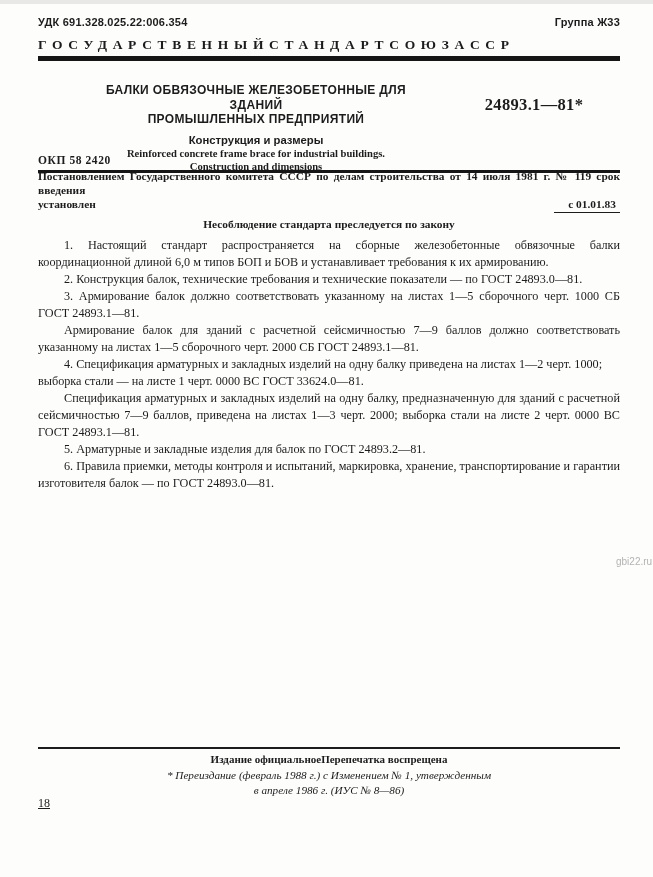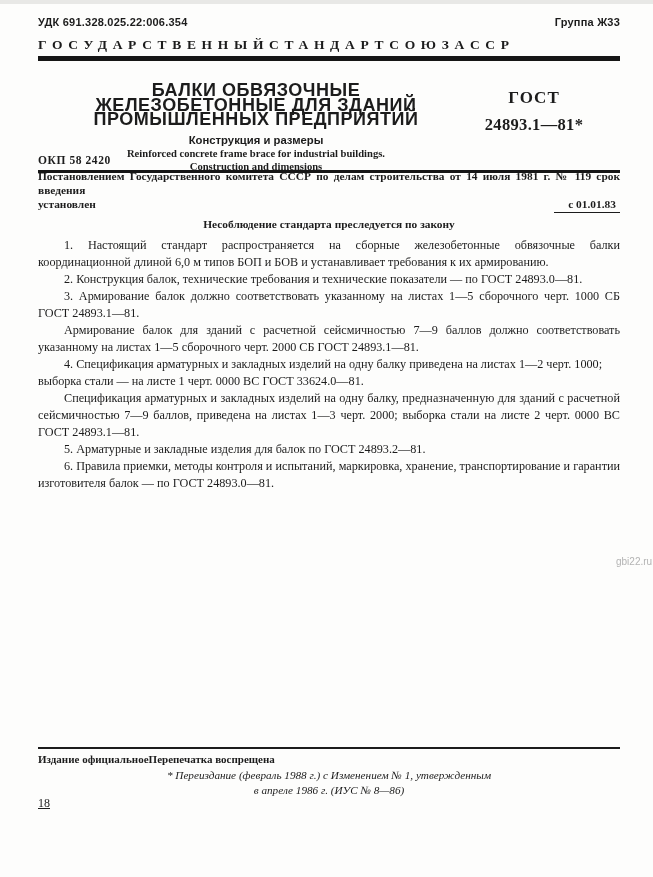--- a/index.html
+++ b/index.html
@@ -23,21 +23,21 @@
   
   .banner { top: 33px; display: flex; justify-content: flex-start;
     font-size: 13.5px; font-weight: bold; }
   .banner span { letter-spacing: 0.42em; white-space: nowrap; }
   .rule-banner { top: 52px; height: 5px; background: #161616; }
 
   
   .title-row { top: 79px; display: flex; }
   .title-left { flex: 1; text-align: center; padding: 0 14px 0 40px; }
   .title-ru { font-family: "Liberation Sans", sans-serif;
-    font-size: 18px; font-weight: bold; line-height: 14.5px; letter-spacing: 0.03em; }
+    font-size: 12px; font-weight: bold; line-height: 14.5px; letter-spacing: 0.03em; }
   .subtitle-ru { font-family: "Liberation Sans", sans-serif;
     font-size: 11.3px; font-weight: bold; margin-top: 7px; }
   .subtitle-en { font-size: 10.6px; line-height: 11.8px; margin-top: 2px; font-weight: bold; }
   .title-right { width: 172px; text-align: center; padding-top: 5px; }
   .gost-label { font-size: 17px; font-weight: bold; letter-spacing: 0.06em; }
   .gost-number { font-size: 16.5px; font-weight: bold; margin-top: 7px; letter-spacing: 0.02em; }
 
   .okp { top: 150px; font-size: 11.5px; font-weight: bold; letter-spacing: 0.05em; }
   .rule-okp { top: 166px; height: 3px; background: #161616; }
 
@@ -54,21 +54,21 @@
   .body-text p { margin: 0; }
   .body-text p.indent { text-indent: 26px; }
 
   
   .watermark { position: absolute; left: 616px; top: 552px;
     font-family: "Liberation Sans", sans-serif;
     font-size: 10px; color: #b3b3b3; white-space: nowrap; }
 
   
   .rule-footer { top: 743px; height: 2px; background: #1c1c1c; }
-  .footer-row { top: 749px; display: flex; justify-content: flex-start;
+  .footer-row { top: 749px; display: flex; justify-content: center;
     font-size: 11px; font-weight: bold; }
   .footnote { top: 764px; text-align: center; font-style: italic;
     font-size: 11.2px; line-height: 14.5px; padding: 0 60px; }
   .pagenum { top: 792px; font-size: 12px; text-decoration: underline; }
 </style>
 </head>
 <body>
 
 <div class="page">
 
@@ -87,21 +87,20 @@
 
   <div class="abs title-row">
     <div class="title-left">
       <div class="title-ru">БАЛКИ ОБВЯЗОЧНЫЕ ЖЕЛЕЗОБЕТОННЫЕ ДЛЯ ЗДАНИЙ</div>
       <div class="title-ru">ПРОМЫШЛЕННЫХ ПРЕДПРИЯТИЙ</div>
       <div class="subtitle-ru">Конструкция и размеры</div>
       <div class="subtitle-en">Reinforced concrete frame brace for industrial buildings.</div>
       <div class="subtitle-en">Construction and dimensions</div>
     </div>
     <div class="title-right">
-      <div class="gost-label">ГОСТ</div>
       <div class="gost-number">24893.1—81*</div>
     </div>
   </div>
 
   <div class="abs okp">ОКП 58 2420</div>
   <div class="abs rule-okp"></div>
 
   <div class="abs decree">
     <div class="decree-line1">Постановлением Государственного комитета СССР по делам строительства от 14 июля 1981 г. № 119 срок введения</div>
     <div class="decree-line2">

